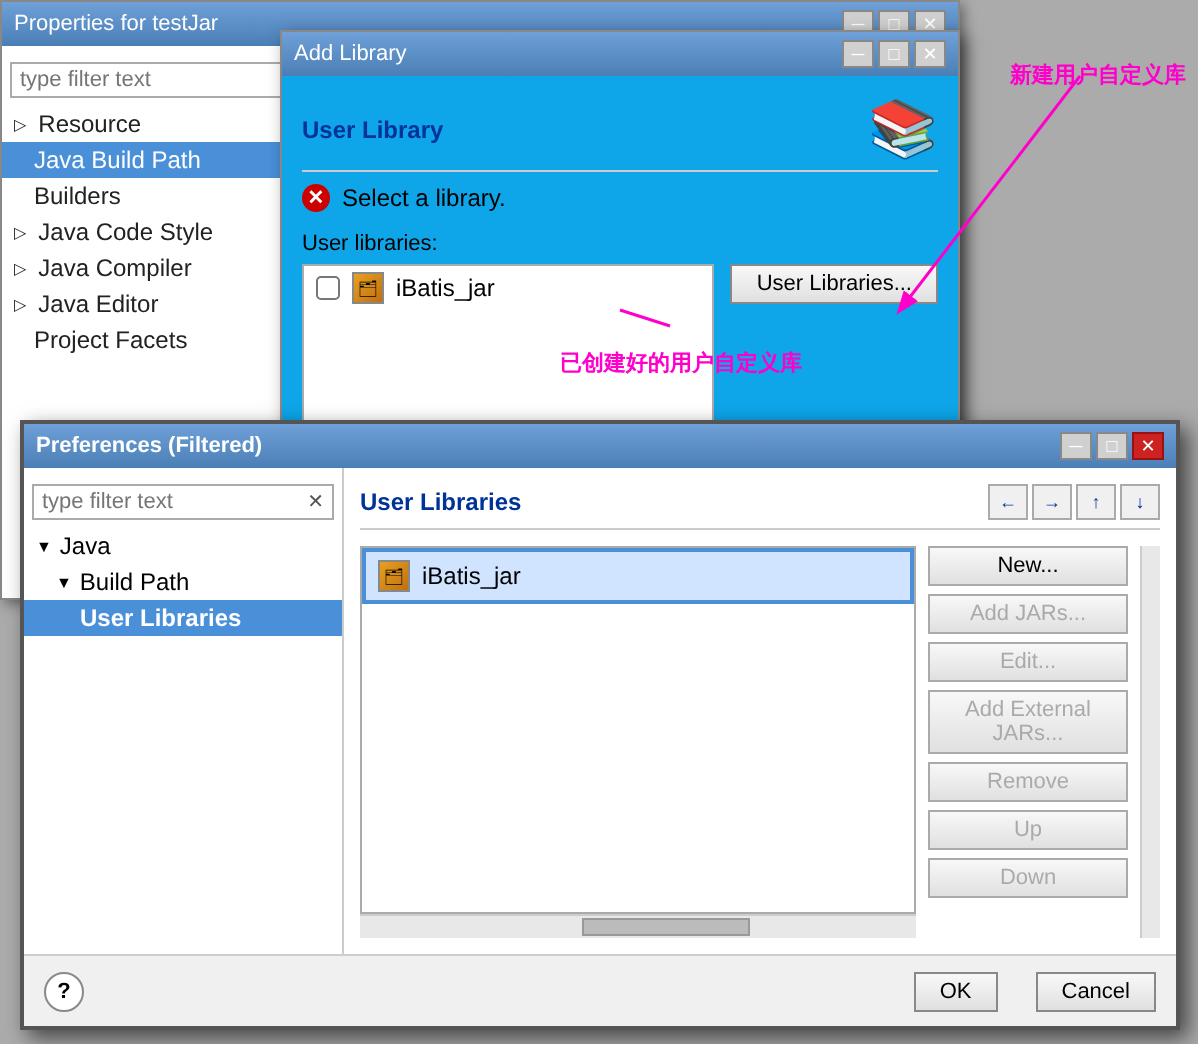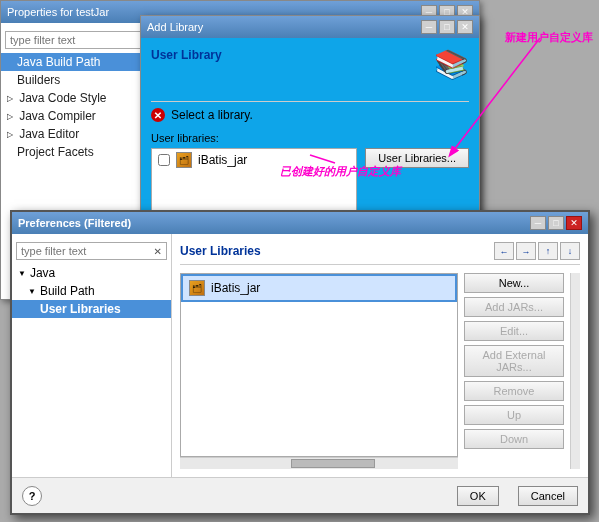--- a/index.html
+++ b/index.html
@@ -81,23 +81,23 @@
     }
     .add-library-body {
       padding: 10px;
     }
     .add-library-header {
       font-size: 14px;
       font-weight: bold;
       color: #003399;
       margin-bottom: 6px;
       border-bottom: 1px solid #ccc;
-      padding-bottom: 20px;
+      padding-bottom: 4px;
       display: flex;
-      align-items: flex-start;
+      align-items: center;
       justify-content: space-between;
     }
     .select-library-msg {
       display: flex; align-items: center; gap: 6px;
       margin-bottom: 10px;
       font-size: 11px;
     }
     .error-icon {
       width: 14px; height: 14px;
       background: #cc0000;
@@ -320,20 +320,23 @@
     <span class="window-titlebar-title">Properties for testJar</span>
     <div class="titlebar-controls">
       <div class="titlebar-btn">─</div>
       <div class="titlebar-btn">□</div>
       <div class="titlebar-btn">✕</div>
     </div>
   </div>
   <div class="properties-body">
     <div class="sidebar">
       <input class="sidebar-search" type="text" placeholder="type filter text" style="">
+      <div class="sidebar-item has-arrow">
+          <span>Resource</span>
+        </div>
       <div class="sidebar-item selected">
           <span>Java Build Path</span>
         </div>
       <div class="sidebar-item">
           <span>Builders</span>
         </div>
       <div class="sidebar-item has-arrow">
           <span>Java Code Style</span>
         </div>
       <div class="sidebar-item has-arrow">
@@ -383,21 +386,21 @@
     </div>
   </div>
   <div class="add-library-footer">
     <button class="dialog-btn">Finish</button>
     <button class="dialog-btn">Cancel</button>
   </div>
 </div>
 
 <div class="annotation-text" style="top:30px; right:6px;">新建用户自定义库</div>
 
-<div class="annotation-text" style="top:164px; left:280px;font-style:italic;">已创建好的用户自定义库</div>
+<div class="annotation-text" style="top:174px; left:280px;">已创建好的用户自定义库</div>
 
 <svg style="position:absolute;top:0;left:0;width:599px;height:215px;pointer-events:none;z-index:40;">
 
   <line x1="540" y1="38" x2="450" y2="155" stroke="#ff00cc" stroke-width="1.5" marker-end="url(#arrow)"></line>
 
   <line x1="335" y1="163" x2="310" y2="155" stroke="#ff00cc" stroke-width="1.5"></line>
   <defs>
     <marker id="arrow" markerWidth="8" markerHeight="8" refX="6" refY="3" orient="auto">
       <path d="M0,0 L0,6 L8,3 z" fill="#ff00cc"></path>
     </marker>

